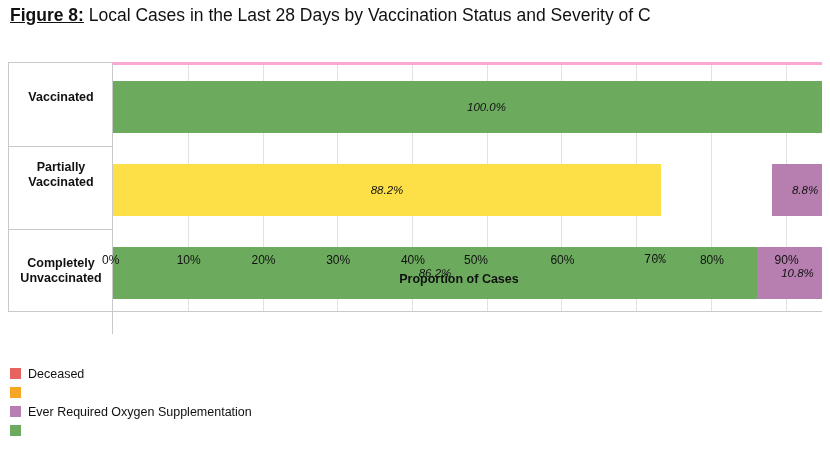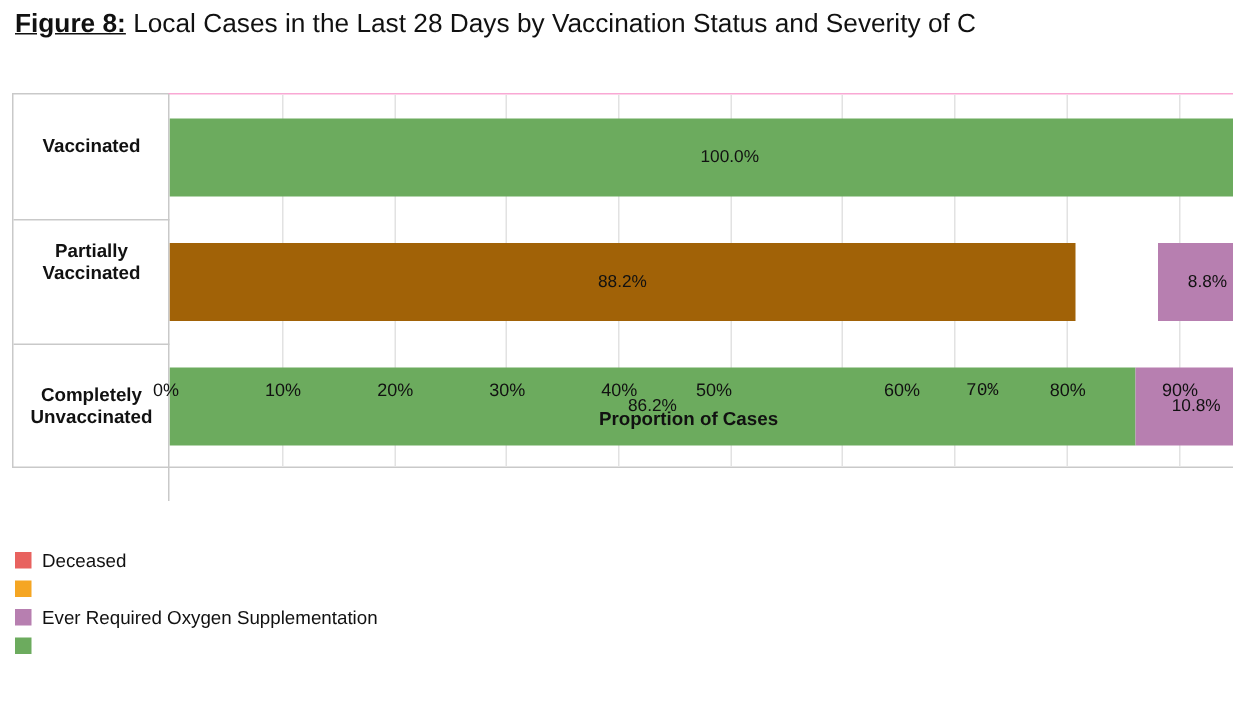--- a/index.html
+++ b/index.html
@@ -76,25 +76,26 @@
     border-top: 1px solid #c9c9c9;
   }
 
   
   .plot {
     position: absolute;
     left: 104px;
     top: 0;
     width: 710px;
     height: 250px;
-    border-top: 1px solid #f9a8d4;
+    border-top: 3px solid #f9a8d4;
     border-bottom: 1px solid #c9c9c9;
     border-left: 1px solid #c9c9c9;
     box-sizing: border-box;
     overflow: hidden;
+    font-style: italic;
   }
   .gridline {
     position: absolute;
     top: 0;
     bottom: 0;
     width: 1px;
     background: #e2e2e2;
   }
   .bar-row {
     position: absolute;
@@ -213,39 +214,39 @@
       <div class="gridline" style="left:448.4px;"></div>
       <div class="gridline" style="left:523.2px;"></div>
       <div class="gridline" style="left:597.9px;"></div>
       <div class="gridline" style="left:672.6px;"></div>
 
       <div class="bar-row" style="top:16px;">
         <div class="seg" style="left:0; width:747px; background:#6cab5e;">100.0%</div>
       </div>
 
       <div class="bar-row" style="top:99px;">
-        <div class="seg" style="left:0; width:604px; background:#a16207;">88.2%</div>
+        <div class="seg" style="left:0; width:548px; background:#fde047;">88.2%</div>
         <div class="seg" style="left:659px; width:66px; background:#b77fb0;">8.8%</div>
       </div>
 
       <div class="bar-row" style="top:182px;">
         <div class="seg" style="left:0; width:644px; background:#6cab5e;">86.2%</div>
         <div class="seg" style="left:644px; width:81px; background:#b77fb0;">10.8%</div>
       </div>
     </div>
   </div>
 
   <div class="xaxis">
     <div class="tick" style="left:0px;">0%</div>
     <div class="tick" style="left:74.7px;">10%</div>
     <div class="tick" style="left:149.5px;">20%</div>
     <div class="tick" style="left:224.2px;">30%</div>
     <div class="tick" style="left:298.9px;">40%</div>
     <div class="tick" style="left:362px;text-align:right;">50%</div>
-    <div class="tick" style="left:448.4px;margin-left:39px;">60%</div>
+    <div class="tick" style="left:448.4px;">60%</div>
     <div class="tick" style="left:542px;font-family:Liberation Mono, monospace;">70%</div>
     <div class="tick" style="left:597.9px;">80%</div>
     <div class="tick" style="left:672.6px;">90%</div>
   </div>
 
   <div class="xlabel">Proportion of Cases</div>
   <div class="axis-stub"></div>
 
   <div class="legend">
     <div class="legend-item">

